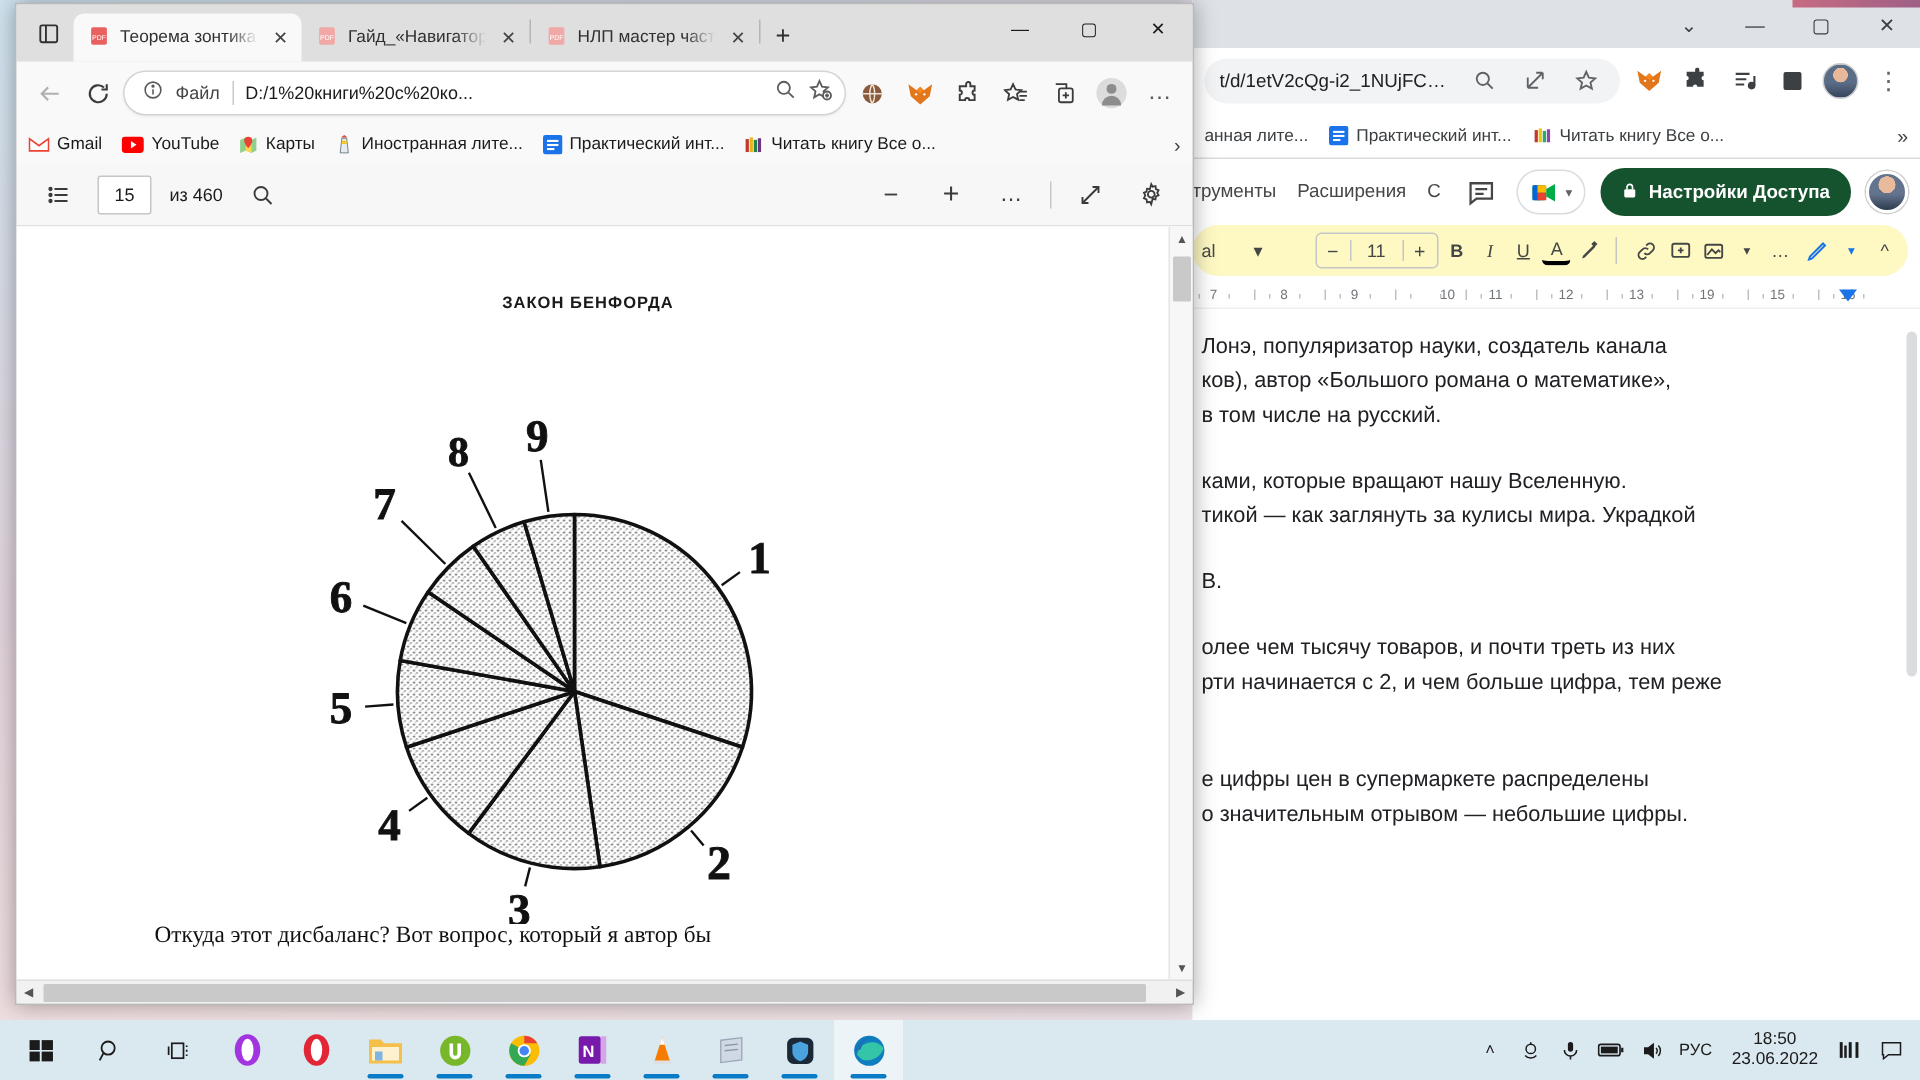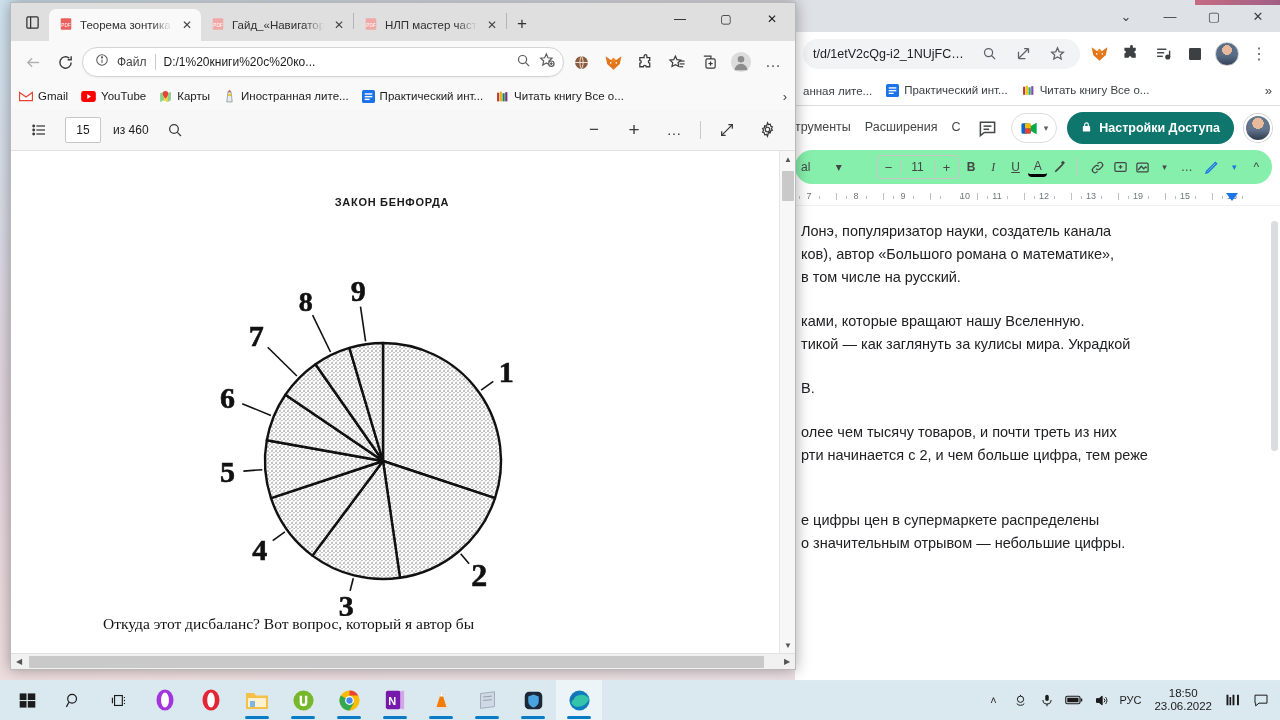--- a/index.html
+++ b/index.html
@@ -61,50 +61,50 @@
     width:24px; height:24px; border-radius:50%;
     background:radial-gradient(circle at 50% 32%, #e8b89b 0 26%, transparent 27%),
                linear-gradient(180deg,#5a6d86 55%, #35435a 100%);
     border:1px solid #ccc;
   }
   .chrome-bookmarks {
     height:30px; background:#fff; display:flex; align-items:center;
     gap:14px; padding:0 8px; font-size:11.5px; color:#3c4043;
     border-bottom:1px solid #dadce0; overflow:hidden; white-space:nowrap;
   }
-  .bm { display:flex; align-items:flex-start; gap:5px; }
+  .bm { display:flex; align-items:flex-end; gap:5px; }
 
   
   .gdocs { background:#fff; height:100%; position:relative; }
   .gd-header {
     height:44px; display:flex; align-items:center; justify-content:flex-end;
     padding-right:8px; gap:10px; position:relative; background:#fff;
   }
   .gd-menu {
     position:absolute; left:0; top:14px; font-size:12.5px; color:#444746;
     display:flex; gap:14px; white-space:nowrap;
   }
   .gd-headergroup { display:flex; align-items:center; gap:10px; }
   .meet-pill {
     height:30px; border:1px solid #dadce0; border-radius:16px;
     display:flex; align-items:center; gap:4px; padding:0 8px;
   }
   .share-btn {
-    background:#0f766e; color:#fff; height:32px; border-radius:16px;
+    background:#14532d; color:#fff; height:32px; border-radius:16px;
     display:flex; align-items:center; gap:7px; padding:0 14px;
     font-size:12.5px; font-weight:bold; white-space:nowrap;
   }
   .gd-avatar {
     width:28px; height:28px; border-radius:50%;
     background:radial-gradient(circle at 50% 30%, #e9bb9c 0 27%, transparent 28%),
                linear-gradient(180deg,#63758e 55%, #2e3b4f 100%);
     border:2px solid #fff; box-shadow:0 0 0 1px #d0d0d0;
   }
   .gd-toolbar {
-    height:34px; background:#86efac; border-radius:18px; margin:0 8px 4px 0;
+    height:34px; background:#fef9c3; border-radius:18px; margin:0 8px 4px 0;
     display:flex; align-items:center; gap:3px; padding:16px 6px;
     font-size:12px; color:#444746; overflow:hidden;
   }
   .tg { width:26px; height:26px; display:flex; align-items:center; justify-content:center; border-radius:4px; }
   .fontsize-box {
     display:flex; align-items:center; border:1px solid #c4c7c5; border-radius:4px; height:24px;
   }
   .fontsize-box .fs-btn { width:22px; text-align:center; font-size:13px; color:#444746; }
   .fontsize-box .fs-val { width:36px; text-align:center; font-size:12px; border-left:1px solid #c4c7c5; border-right:1px solid #c4c7c5; }
   .gd-ruler {

